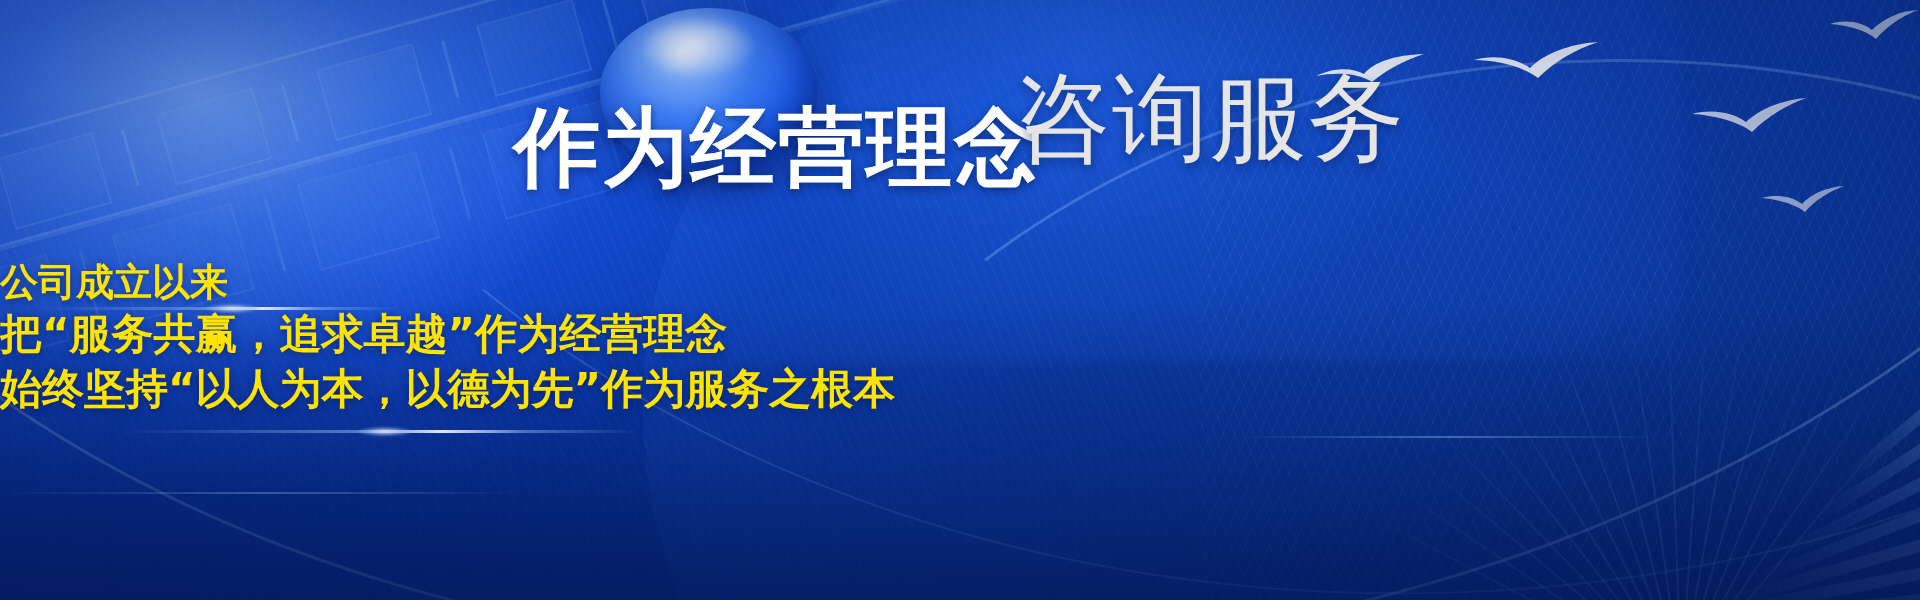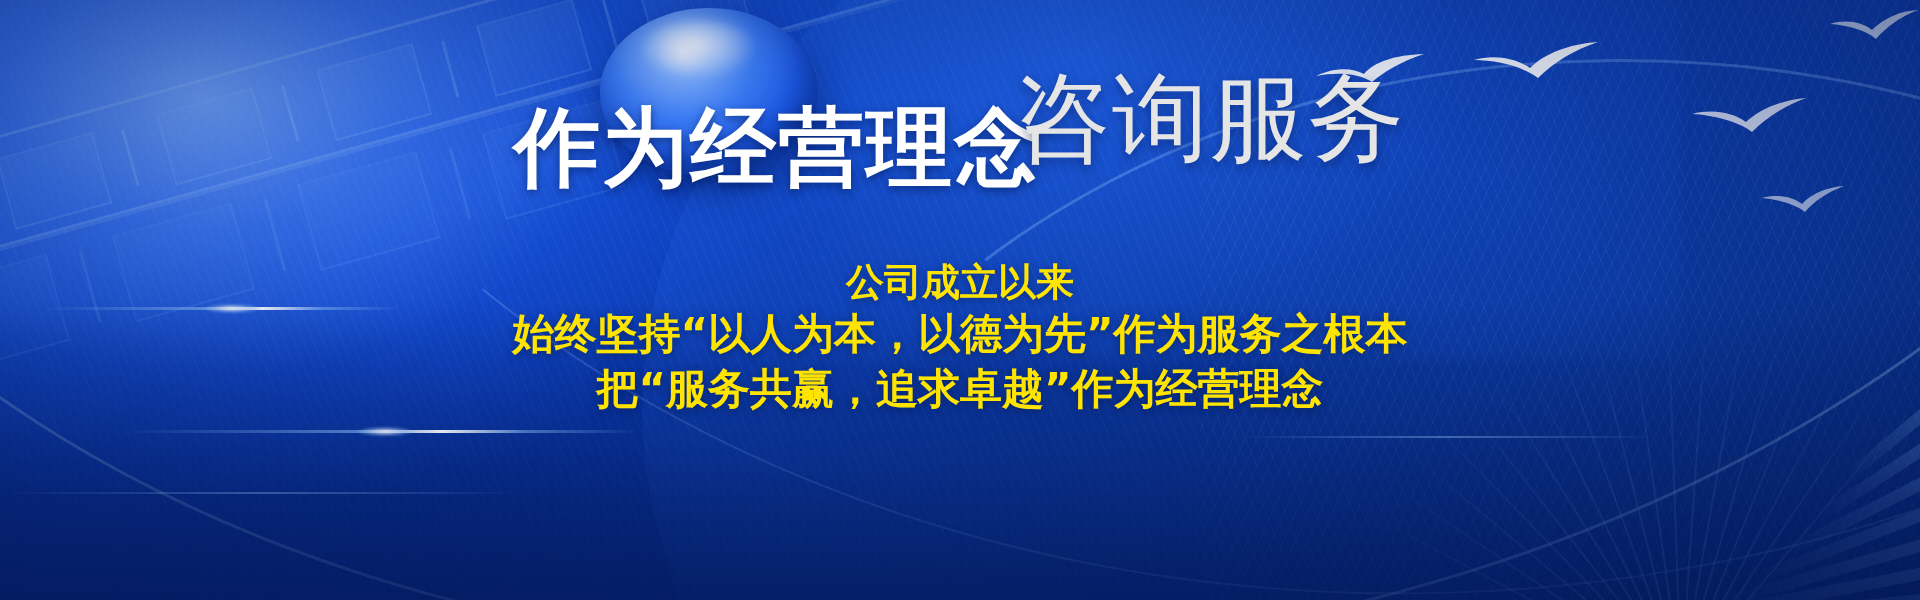--- a/index.html
+++ b/index.html
@@ -229,21 +229,21 @@
     letter-spacing:2px;
     margin-left:-28px;
     position:relative;
     top:-26px;
     text-shadow:0 4px 12px rgba(2,18,70,.5);
   }
 
   .subcopy{
     position:absolute;
     left:0;right:0;top:258px;
-    text-align:center;
+    text-align:left;
     color:#ffe400;
     font-weight:700;
     line-height:1.30;
     text-shadow:0 2px 8px rgba(2,18,70,.55);
   }
   .subcopy .line{white-space:nowrap;}
   .subcopy .l1{font-size:38px;}
   .subcopy .l2{font-size:42px;}
   .subcopy .l3{font-size:42px;}
 </style>
@@ -363,18 +363,18 @@
   <div class="bg-vignette"></div>
 
   <div class="content">
 
     <div class="headline">
       <span class="hl-white">作为经营理念</span><span class="hl-yellow">咨询服务</span>
     </div>
 
     <div class="subcopy">
       <div class="line l1">公司成立以来</div>
+      <div class="line l3">把“服务共赢，追求卓越”作为经营理念</div>
       <div class="line l2">始终坚持“以人为本，以德为先”作为服务之根本</div>
-      <div class="line l3">把“服务共赢，追求卓越”作为经营理念</div>
     </div>
 
   </div>
 </div>
 
 </body></html>

